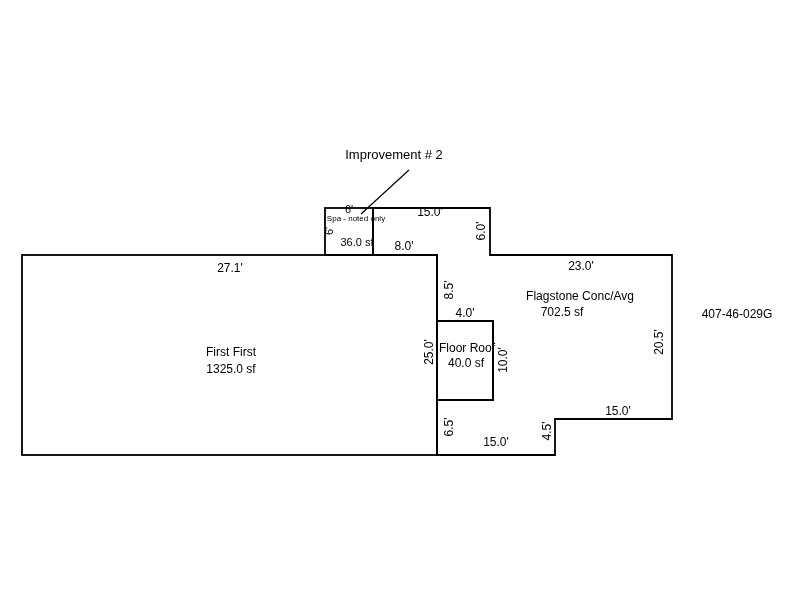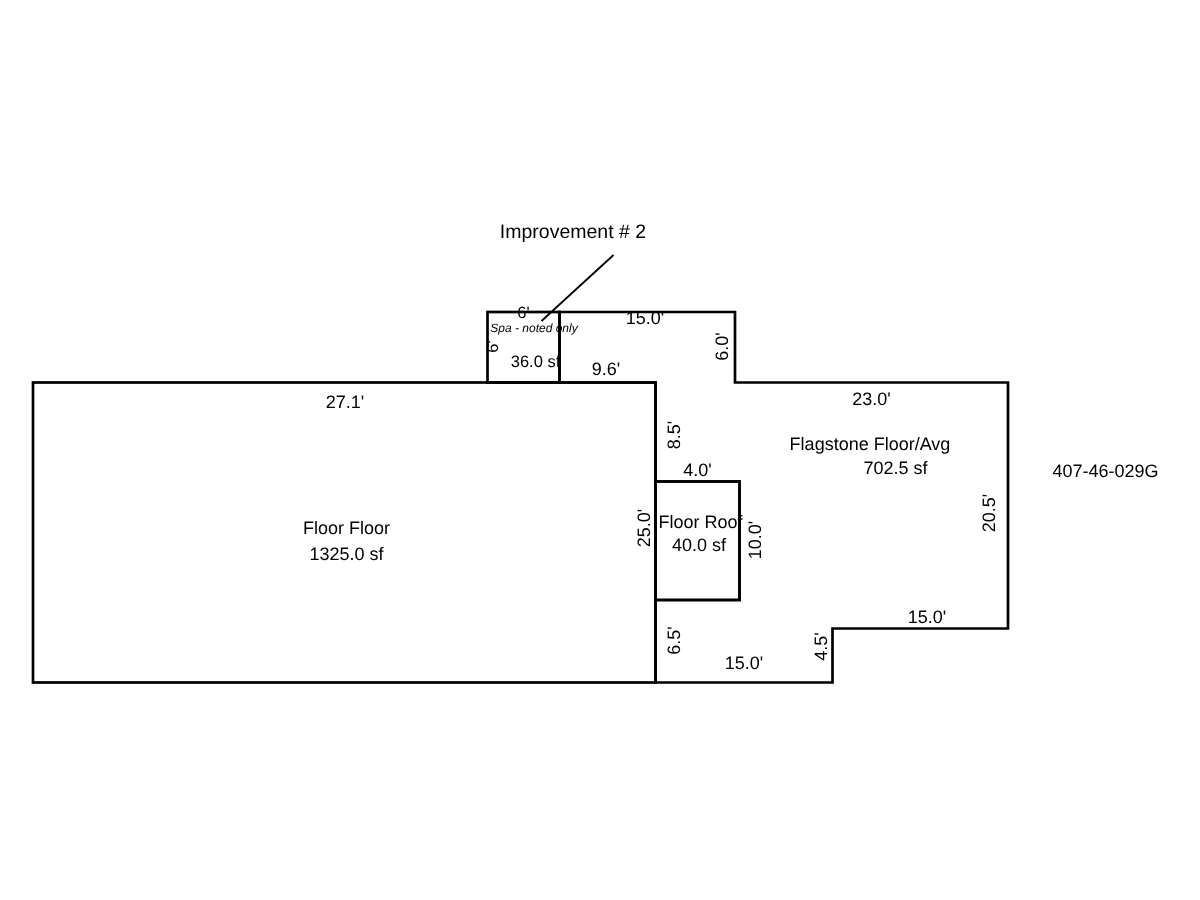--- a/index.html
+++ b/index.html
@@ -30,21 +30,20 @@
     color: #000000;
   }
   .rot {
     transform: translate(-50%, -50%) rotate(-90deg);
   }
   .title {
     font-size: 13px;
   }
   .tiny {
     font-size: 8px;
-    font-style: italic;
   }
   .area-sm {
     font-size: 11px;
   }
 </style>
 </head>
 <body>
 
 <div id="canvas">
 
@@ -54,47 +53,47 @@
 
     <polygon points="373,208 490,208 490,255 672,255 672,419 555,419 555,455 437,455 437,400 493,400 493,321 437,321 437,255 373,255" fill="none" stroke="#000000" stroke-width="1.8"></polygon>
 
     <rect x="22" y="255" width="415" height="200" fill="none" stroke="#000000" stroke-width="1.8"></rect>
 
     <rect x="325" y="208" width="48" height="47" fill="none" stroke="#000000" stroke-width="1.8"></rect>
 
     <rect x="437" y="321" width="56" height="79" fill="none" stroke="#000000" stroke-width="1.8"></rect>
   </svg>
 
-  <div class="lbl title" style="left:382px;top:155px">Improvement # 2</div>
+  <div class="lbl title" style="left:394px;top:155px">Improvement # 2</div>
 
   <div class="lbl area-sm" style="left:349px;top:209px">6'</div>
   <div class="lbl rot area-sm" style="left:329px;top:231px">6'</div>
   <div class="lbl tiny" style="left:356px;top:219px">Spa - noted only</div>
   <div class="lbl area-sm" style="left:357px;top:242px">36.0 sf</div>
 
   <div class="lbl" style="left:430px;top:213px">15.0'</div>
   <div class="lbl rot" style="left:482px;top:231px">6.0'</div>
 
   <div class="lbl" style="left:230px;top:269px">27.1'</div>
-  <div class="lbl" style="left:404px;top:247px">9.6'</div>
+  <div class="lbl" style="left:404px;top:247px">8.0'</div>
   <div class="lbl rot" style="left:450px;top:290px">8.5'</div>
   <div class="lbl rot" style="left:430px;top:352px">25.0'</div>
   <div class="lbl rot" style="left:450px;top:427px">6.5'</div>
 
-  <div class="lbl" style="left:231px;top:353px">Floor Floor</div>
+  <div class="lbl" style="left:231px;top:353px">First First</div>
   <div class="lbl" style="left:231px;top:370px">1325.0 sf</div>
 
   <div class="lbl" style="left:465px;top:314px">4.0'</div>
   <div class="lbl" style="left:467px;top:349px">Floor Roof</div>
   <div class="lbl" style="left:466px;top:364px">40.0 sf</div>
   <div class="lbl rot" style="left:504px;top:360px">10.0'</div>
 
   <div class="lbl" style="left:581px;top:267px">23.0'</div>
-  <div class="lbl" style="left:580px;top:297px">Flagstone Floor/Avg</div>
-  <div class="lbl" style="left:597px;top:313px">702.5 sf</div>
+  <div class="lbl" style="left:580px;top:297px">Flagstone Conc/Avg</div>
+  <div class="lbl" style="left:562px;top:313px">702.5 sf</div>
   <div class="lbl rot" style="left:660px;top:342px">20.5'</div>
   <div class="lbl" style="left:618px;top:412px">15.0'</div>
   <div class="lbl rot" style="left:548px;top:431px">4.5'</div>
   <div class="lbl" style="left:496px;top:443px">15.0'</div>
 
   <div class="lbl" style="left:737px;top:315px">407-46-029G</div>
 
 </div>
 
 </body></html>

